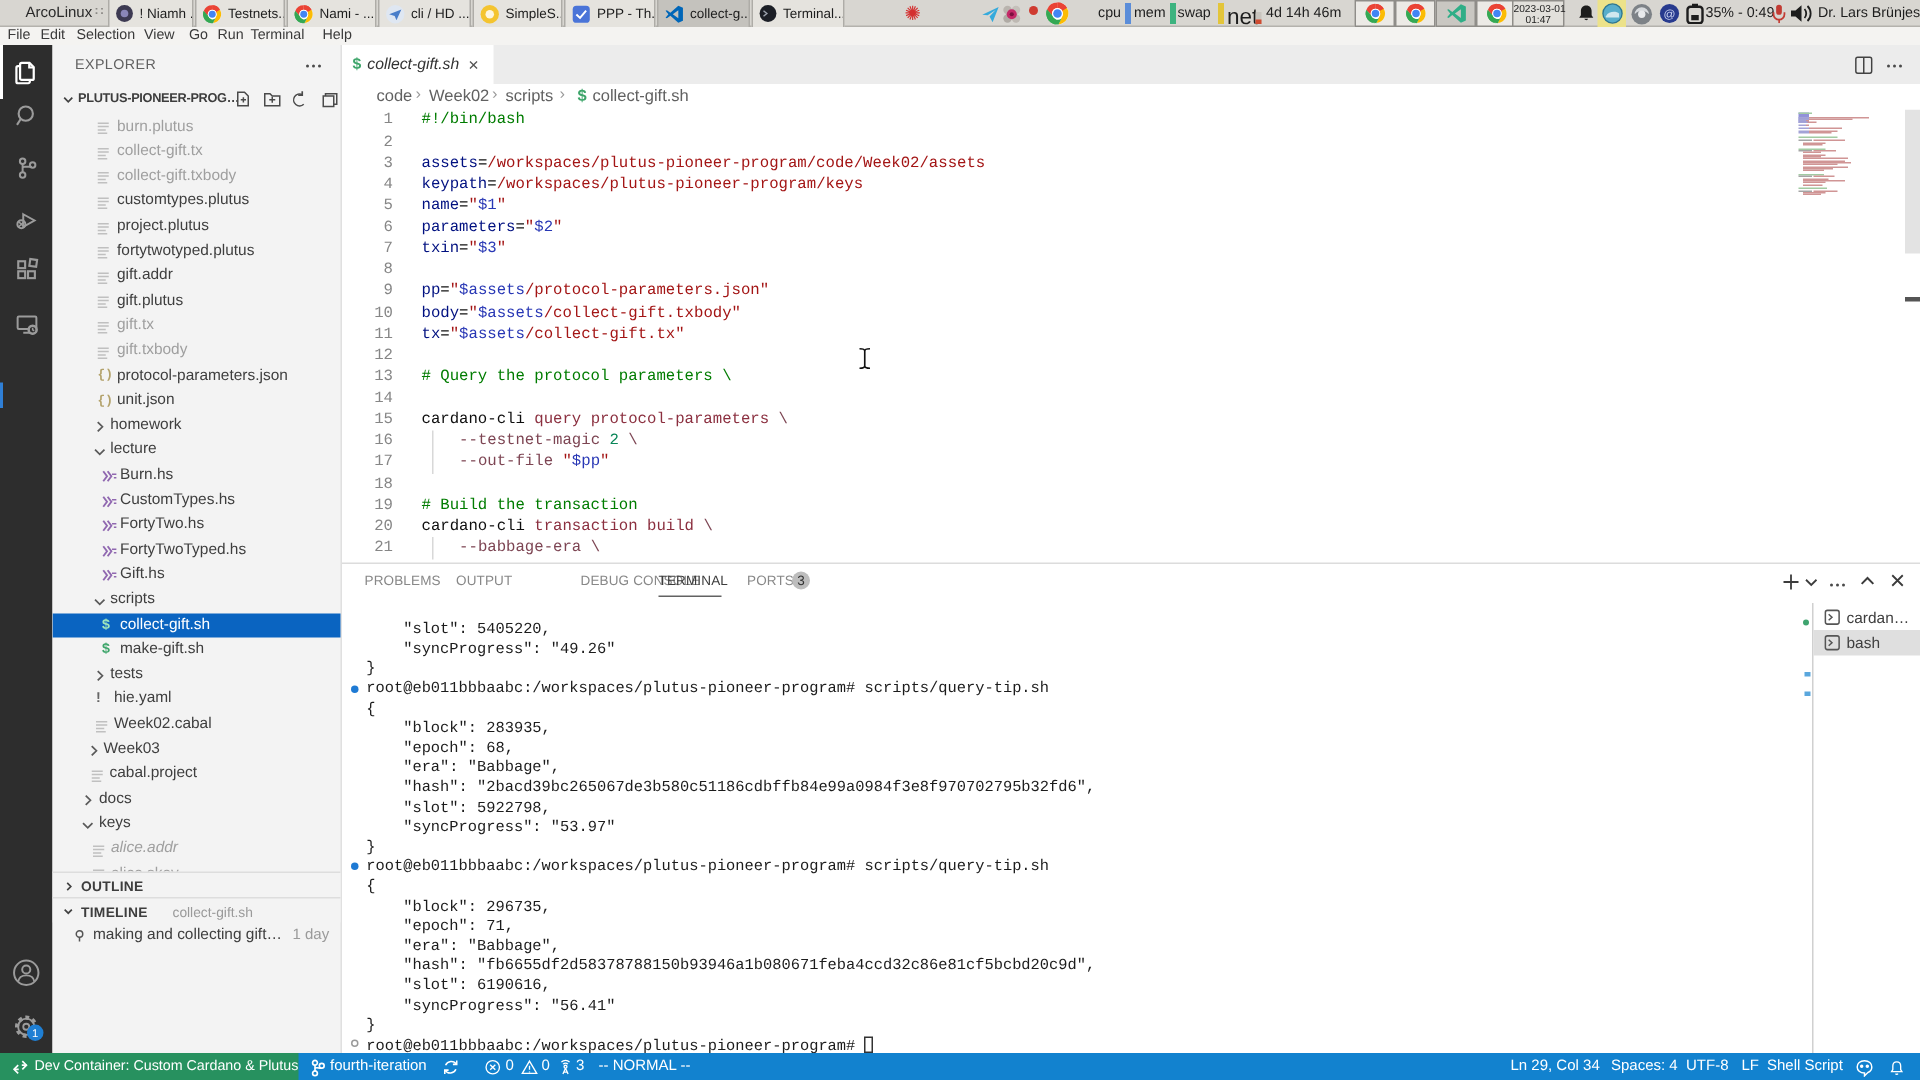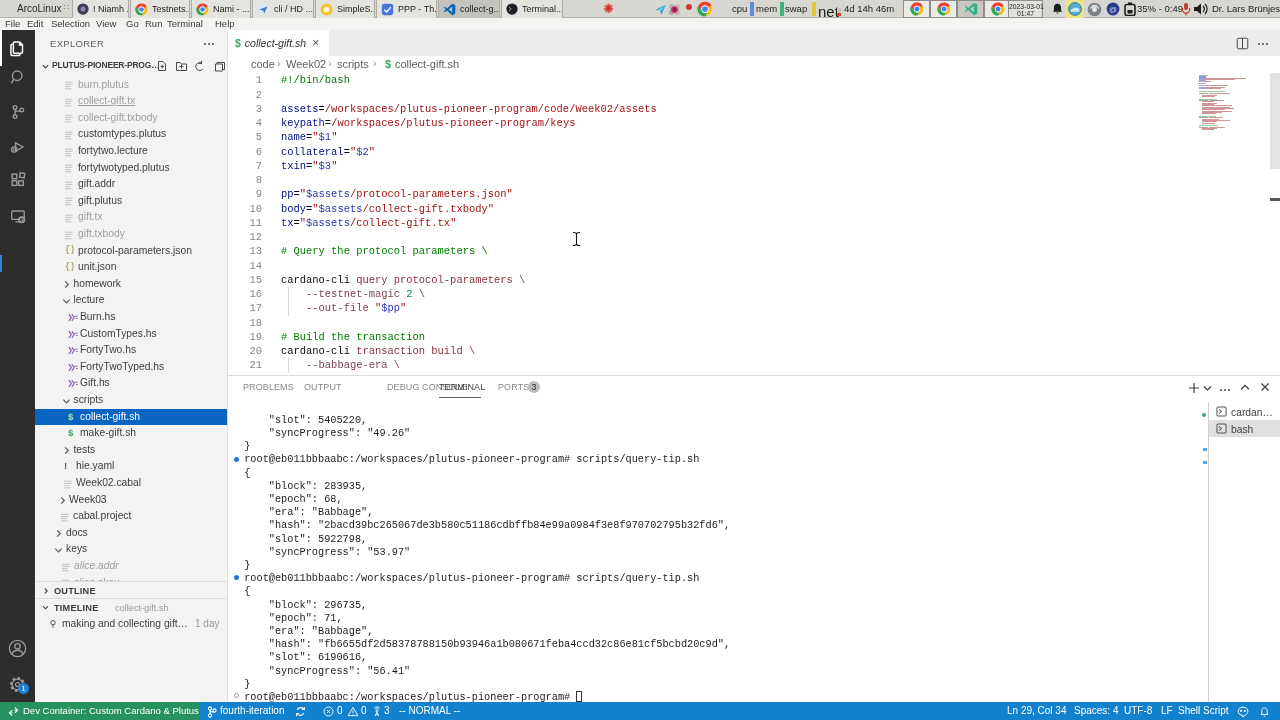--- a/index.html
+++ b/index.html
@@ -331,21 +331,21 @@
           </g>
         </svg>
         <span class="lbl" style="left:43px;">burn.plutus</span>
       </div>
       <div class="trow dim" style="top:63.2px;">
         <svg class="abs" style="left:30px; top:4.5px;" width="9" height="9" viewBox="0 0 9 9">
           <g stroke="#c0c0c0" stroke-width="1">
             <path d="M0 1.2 H7.5 M0 3.4 H7.5 M0 5.6 H5.5 M0 7.8 H6.5"></path>
           </g>
         </svg>
-        <span class="lbl" style="left:43px;text-decoration:underline;">collect-gift.tx</span>
+        <span class="lbl" style="left:43px;">collect-gift.tx</span>
       </div>
       <div class="trow dim" style="top:79.8px;">
         <svg class="abs" style="left:30px; top:4.5px;" width="9" height="9" viewBox="0 0 9 9">
           <g stroke="#c0c0c0" stroke-width="1">
             <path d="M0 1.2 H7.5 M0 3.4 H7.5 M0 5.6 H5.5 M0 7.8 H6.5"></path>
           </g>
         </svg>
         <span class="lbl" style="left:43px;">collect-gift.txbody</span>
       </div>
       <div class="trow" style="top:96.4px;">
@@ -355,21 +355,21 @@
           </g>
         </svg>
         <span class="lbl" style="left:43px;">customtypes.plutus</span>
       </div>
       <div class="trow" style="top:113.0px;">
         <svg class="abs" style="left:30px; top:4.5px;" width="9" height="9" viewBox="0 0 9 9">
           <g stroke="#c0c0c0" stroke-width="1">
             <path d="M0 1.2 H7.5 M0 3.4 H7.5 M0 5.6 H5.5 M0 7.8 H6.5"></path>
           </g>
         </svg>
-        <span class="lbl" style="left:43px;">fortytwo.lecture</span>
+        <span class="lbl" style="left:43px;">project.plutus</span>
       </div>
       <div class="trow" style="top:129.6px;">
         <svg class="abs" style="left:30px; top:4.5px;" width="9" height="9" viewBox="0 0 9 9">
           <g stroke="#c0c0c0" stroke-width="1">
             <path d="M0 1.2 H7.5 M0 3.4 H7.5 M0 5.6 H5.5 M0 7.8 H6.5"></path>
           </g>
         </svg>
         <span class="lbl" style="left:43px;">fortytwotyped.plutus</span>
       </div>
       <div class="trow" style="top:146.2px;">
@@ -599,21 +599,21 @@
 17
 18
 19
 20
 21</div>
     <div class="code"><span class="cg">#!/bin/bash</span>
 
 <span class="cv">assets</span>=<span class="cs">/workspaces/plutus-pioneer-program/code/Week02/assets</span>
 <span class="cv">keypath</span>=<span class="cs">/workspaces/plutus-pioneer-program/keys</span>
 <span class="cv">name</span>=<span class="cs">"</span><span class="cr">$1</span><span class="cs">"</span>
-<span class="cv">collateral</span>=<span class="cs">"</span><span class="cr">$2</span><span class="cs">"</span>
+<span class="cv">parameters</span>=<span class="cs">"</span><span class="cr">$2</span><span class="cs">"</span>
 <span class="cv">txin</span>=<span class="cs">"</span><span class="cr">$3</span><span class="cs">"</span>
 
 <span class="cv">pp</span>=<span class="cs">"</span><span class="cr">$assets</span><span class="cs">/protocol-parameters.json"</span>
 <span class="cv">body</span>=<span class="cs">"</span><span class="cr">$assets</span><span class="cs">/collect-gift.txbody"</span>
 <span class="cv">tx</span>=<span class="cs">"</span><span class="cr">$assets</span><span class="cs">/collect-gift.tx"</span>
 
 <span class="cg"># Query the protocol parameters \</span>
 
 cardano-cli <span class="cm">query protocol-parameters</span> <span class="cf">\</span>
     <span class="cf">--testnet-magic</span> <span class="cn">2</span> <span class="cf">\</span>

